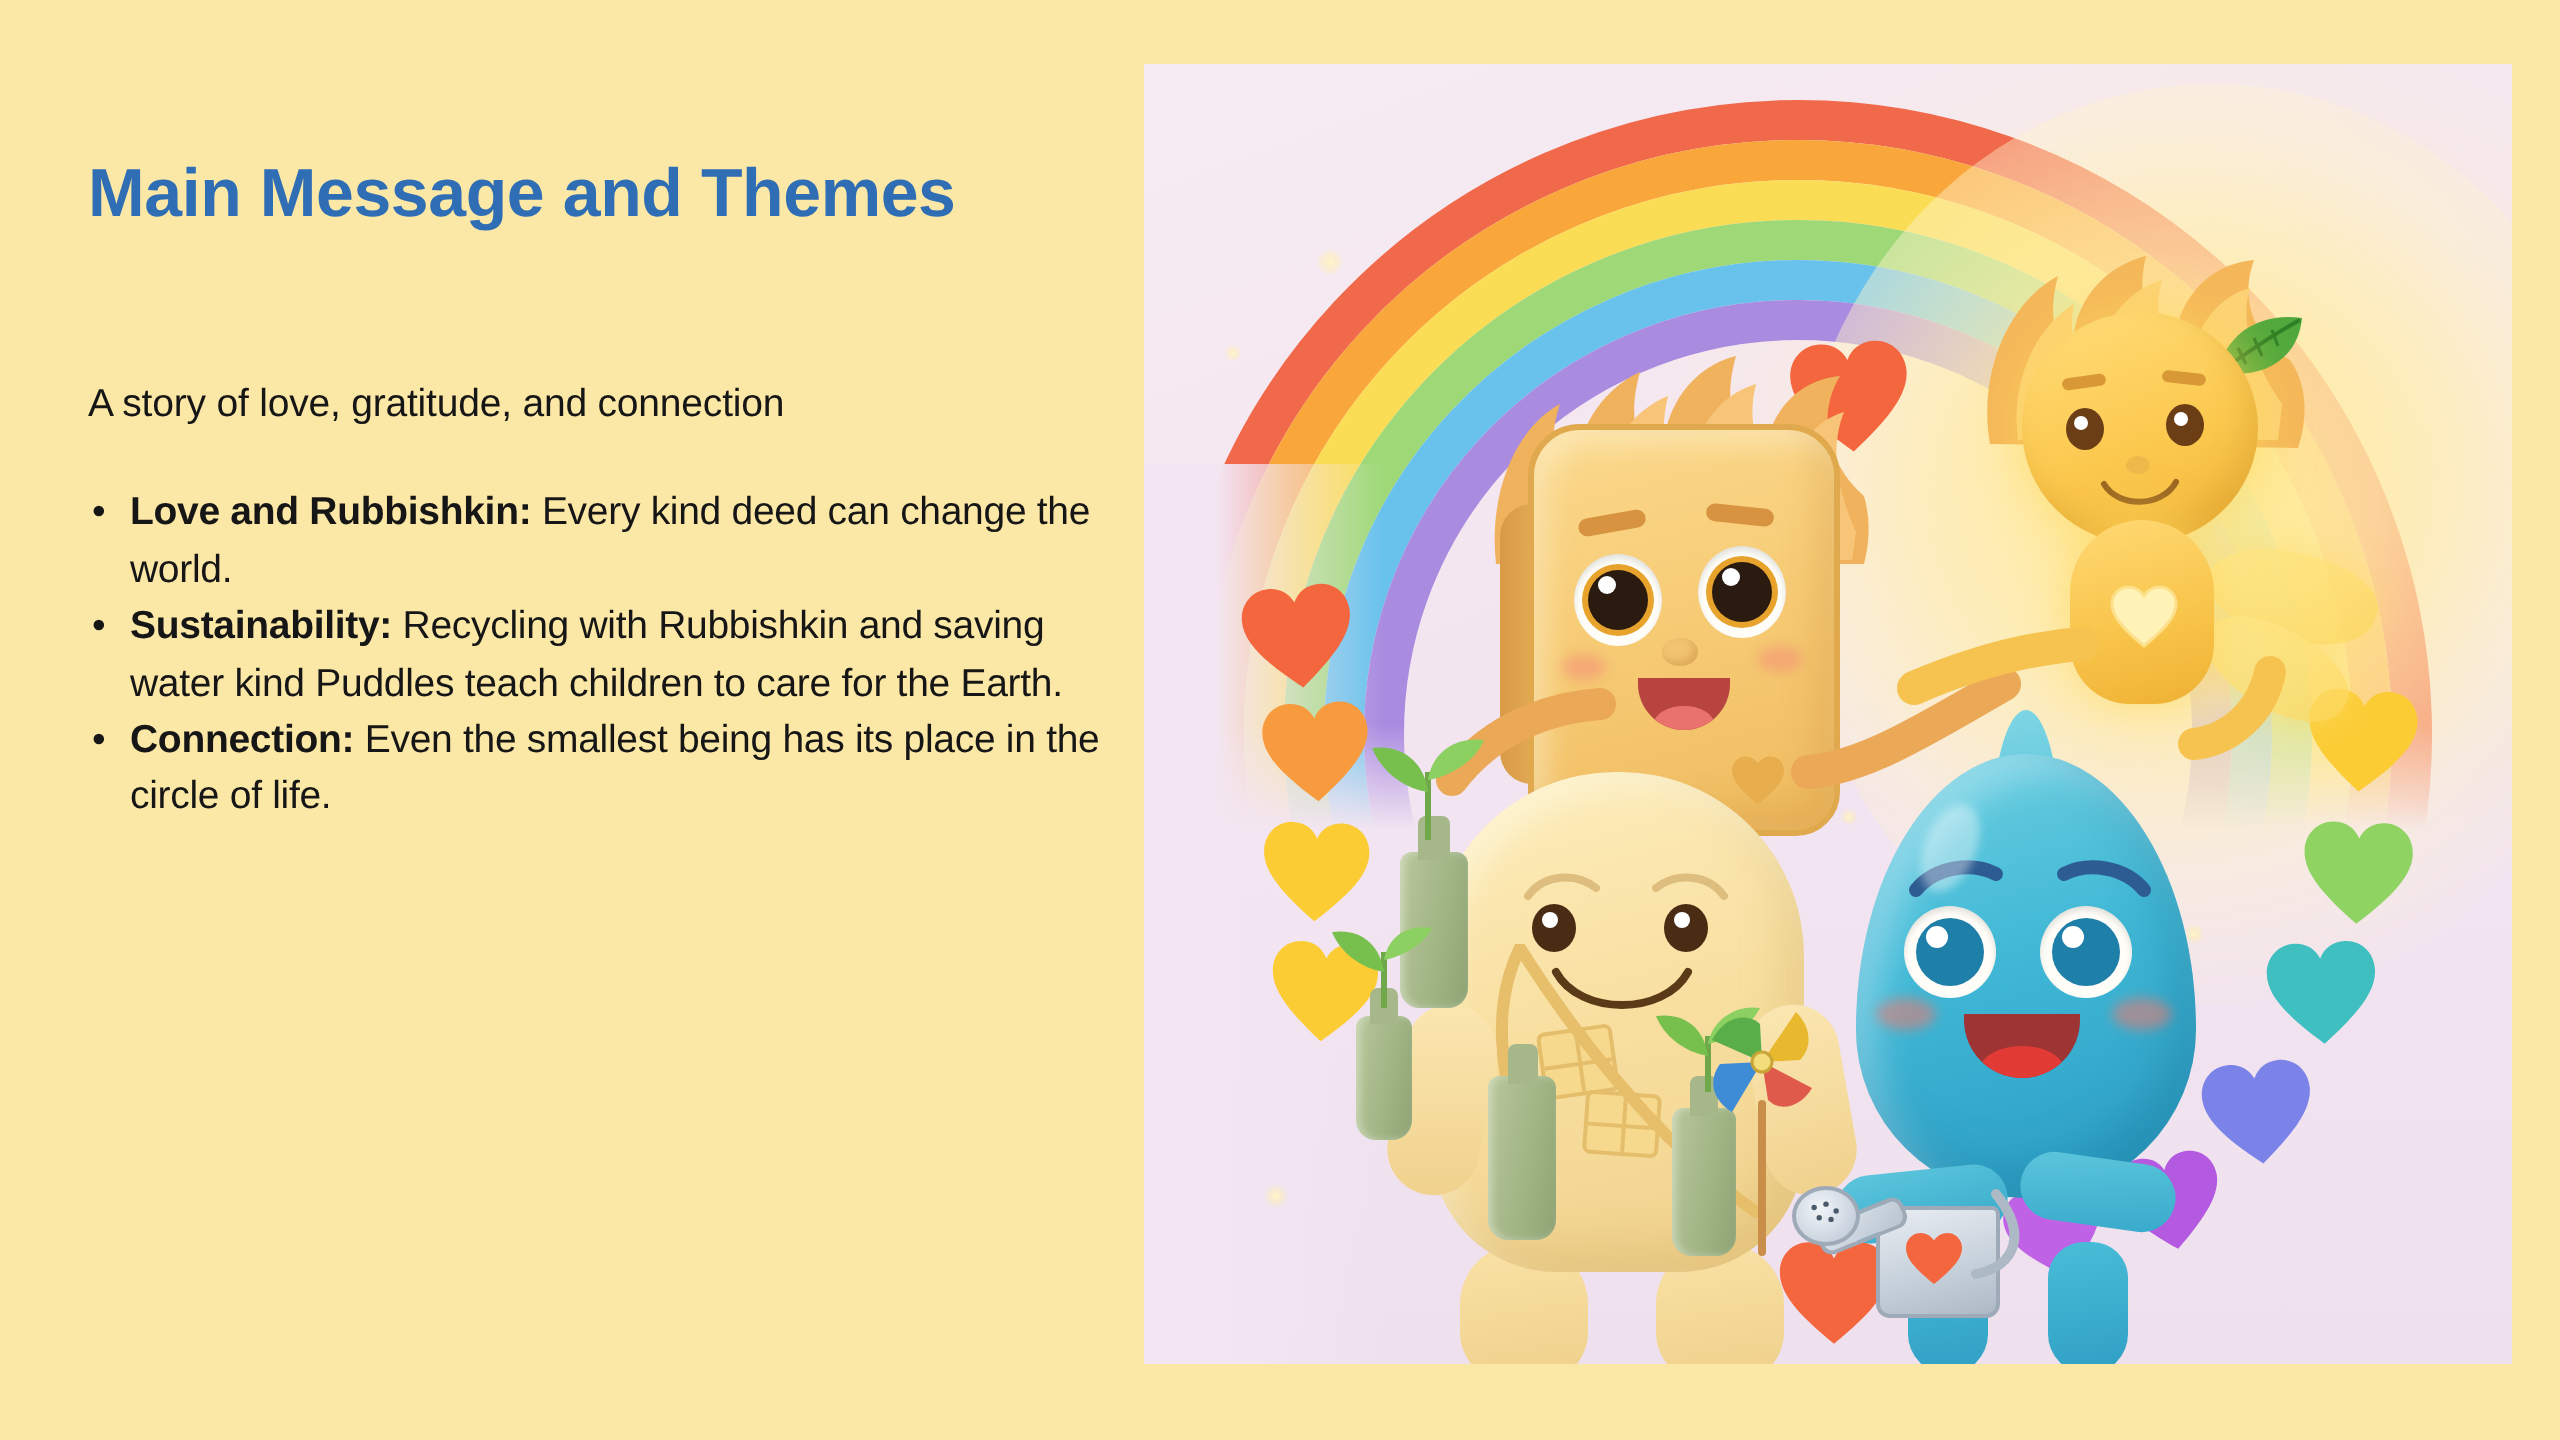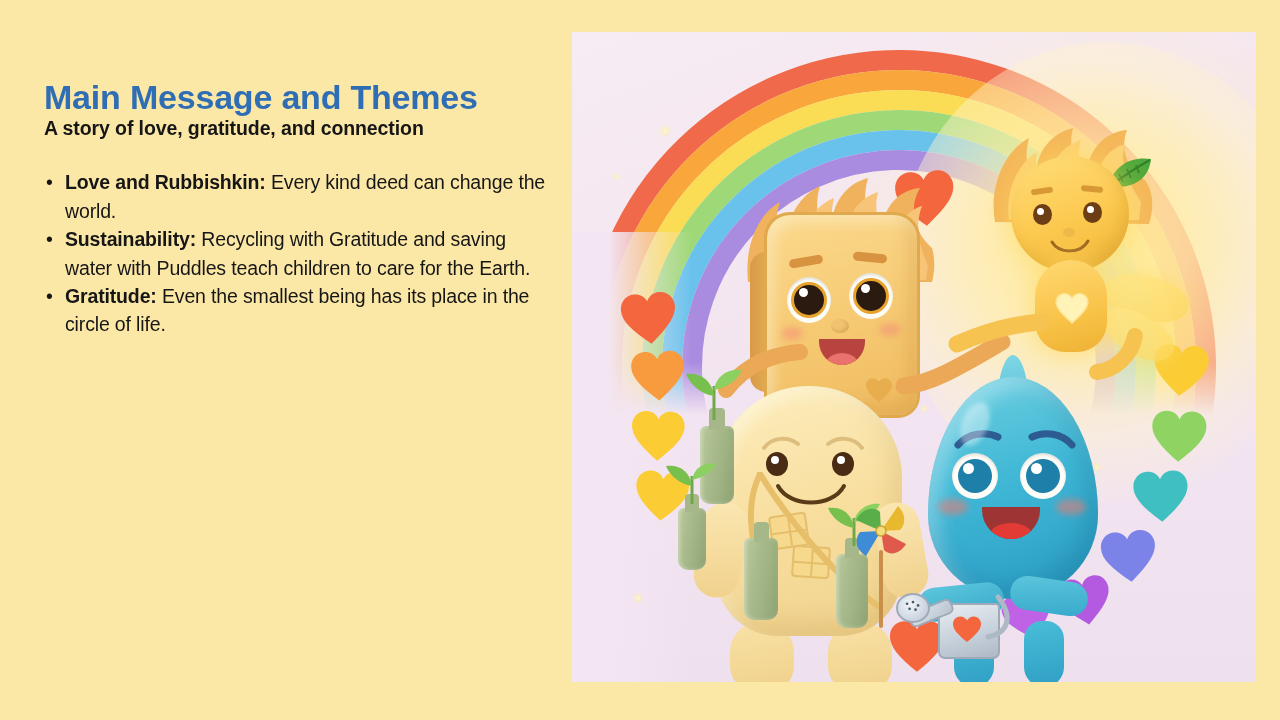--- a/index.html
+++ b/index.html
@@ -31,22 +31,23 @@
   }
   #slide-title {
     font-size: 34px;
     font-weight: bold;
     color: #2F6EB4;
     letter-spacing: -0.2px;
     line-height: 1.15;
     margin: 0 0 0 0;
   }
   #subtitle {
+    margin-top: 74px;
     font-size: 19.5px;
-    font-weight: bold;
+    font-weight: normal;
     color: #161616;
     letter-spacing: -0.1px;
   }
   #bullets {
     margin-top: 28px;
     list-style: none;
     padding: 0;
   }
   .bullet {
     position: relative;
@@ -318,26 +319,26 @@
 
     <div id="bullets">
 
       <div class="bullet">
         <span class="dot">•</span>
         <span class="lead">Love and Rubbishkin:</span><span> Every kind deed can change the world.</span>
       </div>
 
       <div class="bullet">
         <span class="dot">•</span>
-        <span class="lead">Sustainability:</span><span> Recycling with Gratitude and saving water with Puddles teach children to care for the Earth.</span>
+        <span class="lead">Sustainability:</span><span> Recycling with Rubbishkin and saving water kind Puddles teach children to care for the Earth.</span>
       </div>
 
       <div class="bullet">
         <span class="dot">•</span>
-        <span class="lead">Gratitude:</span><span> Even the smallest being has its place in the circle of life.</span>
+        <span class="lead">Connection:</span><span> Even the smallest being has its place in the circle of life.</span>
       </div>
 
     </div>
   </div>
 
   <div id="illustration">
 
     <div>
       <div class="rainbow rb1"></div>
       <div class="rainbow rb2"></div>

